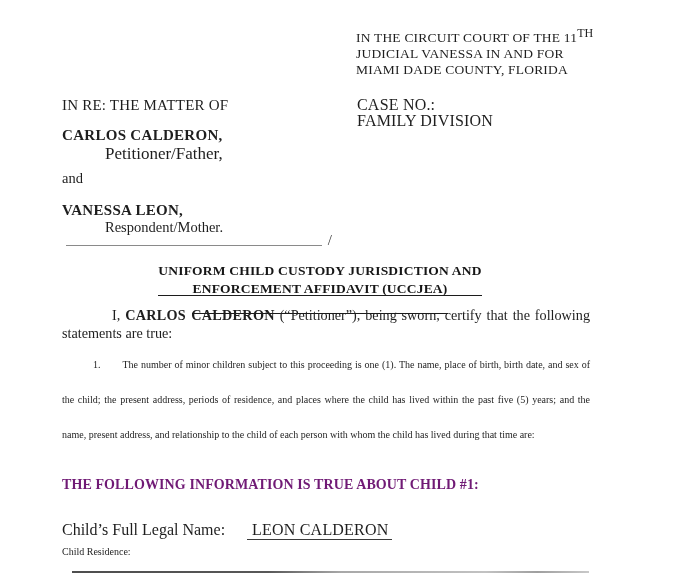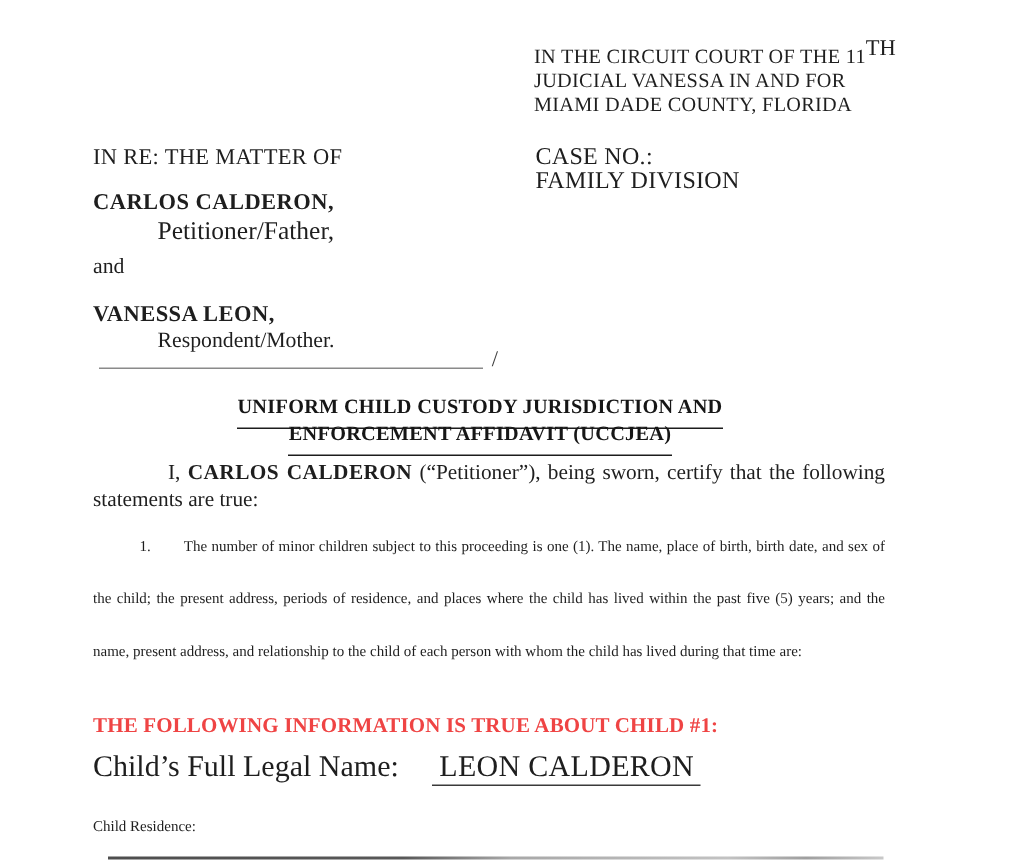--- a/index.html
+++ b/index.html
@@ -12,21 +12,21 @@
     color: #1e1e1e;
     overflow: hidden;
   }
   .abs { position: absolute; }
 
   .court-header {
     left: 356px; top: 30px;
     font-size: 13.5px; line-height: 16px;
     letter-spacing: 0.2px;
   }
-  .court-header sup { font-size: 15px; line-height: 0; vertical-align: super; letter-spacing: 0; }
+  .court-header sup { font-size: 12px; line-height: 0; vertical-align: super; letter-spacing: 0; }
 
   .in-re { left: 62px; top: 97px; font-size: 15px; letter-spacing: 0.2px; }
 
   .case-info { left: 357px; top: 97px; font-size: 16px; line-height: 16px; letter-spacing: 0.2px; }
 
   .pet-name  { left: 62px;  top: 127px; font-size: 15px; font-weight: bold; letter-spacing: 0.3px; }
   .pet-role  { left: 105px; top: 144px; font-size: 17px; }
   .conj      { left: 62px;  top: 170px; font-size: 14.5px; }
   .resp-name { left: 62px;  top: 202px; font-size: 15px; font-weight: bold; letter-spacing: 0.3px; }
   .resp-role { left: 105px; top: 219px; font-size: 14.5px; }
@@ -40,43 +40,43 @@
     font-size: 15px; color: #3d3d3d;
   }
 
   .doc-title {
     left: 62px; top: 262px; width: 516px;
     text-align: center;
     font-size: 13.5px; font-weight: bold; line-height: 18px;
     letter-spacing: 0.2px;
     color: #161616;
   }
-  .doc-title .u { border-bottom: 1.5px solid #1c1c1c; padding-bottom: 7px; }
+  .doc-title .u { border-bottom: 1.5px solid #1c1c1c; padding-bottom: 17px; }
 
   .intro {
     left: 62px; top: 307px; width: 528px; margin: 0;
     font-size: 14.2px; line-height: 17.5px;
     text-align: justify; text-indent: 50px;
   }
   .intro b { letter-spacing: 0.3px; }
 
   .para1 {
     left: 62px; top: 347px; width: 528px; margin: 0;
     font-size: 10px; line-height: 35px;
     text-align: justify; text-indent: 31px;
   }
   .para1 .tab { display: inline-block; width: 22px; }
 
   .child-heading {
     left: 62px; top: 477px;
     font-size: 14px; font-weight: bold; letter-spacing: 0.1px;
-    color: #ef4444;
+    color: #701a75;
   }
 
-  .field-line { font-size: 20px; white-space: nowrap; }
+  .field-line { font-size: 16px; white-space: nowrap; margin-top: 21px; }
   .name-line { left: 62px; top: 500px; }
   .pob-line  { left: 62px; top: 523px; }
   .uval {
     border-bottom: 1px solid #3a3a3a;
     padding: 0 4px 1px 5px;
   }
   .name-line .uval { margin-left: 22px; letter-spacing: 0.2px; }
   .pob-line .label { margin-right: 2px; }
   .pob-line .mid-label { margin-left: 3px; margin-right: 2px; }
 

